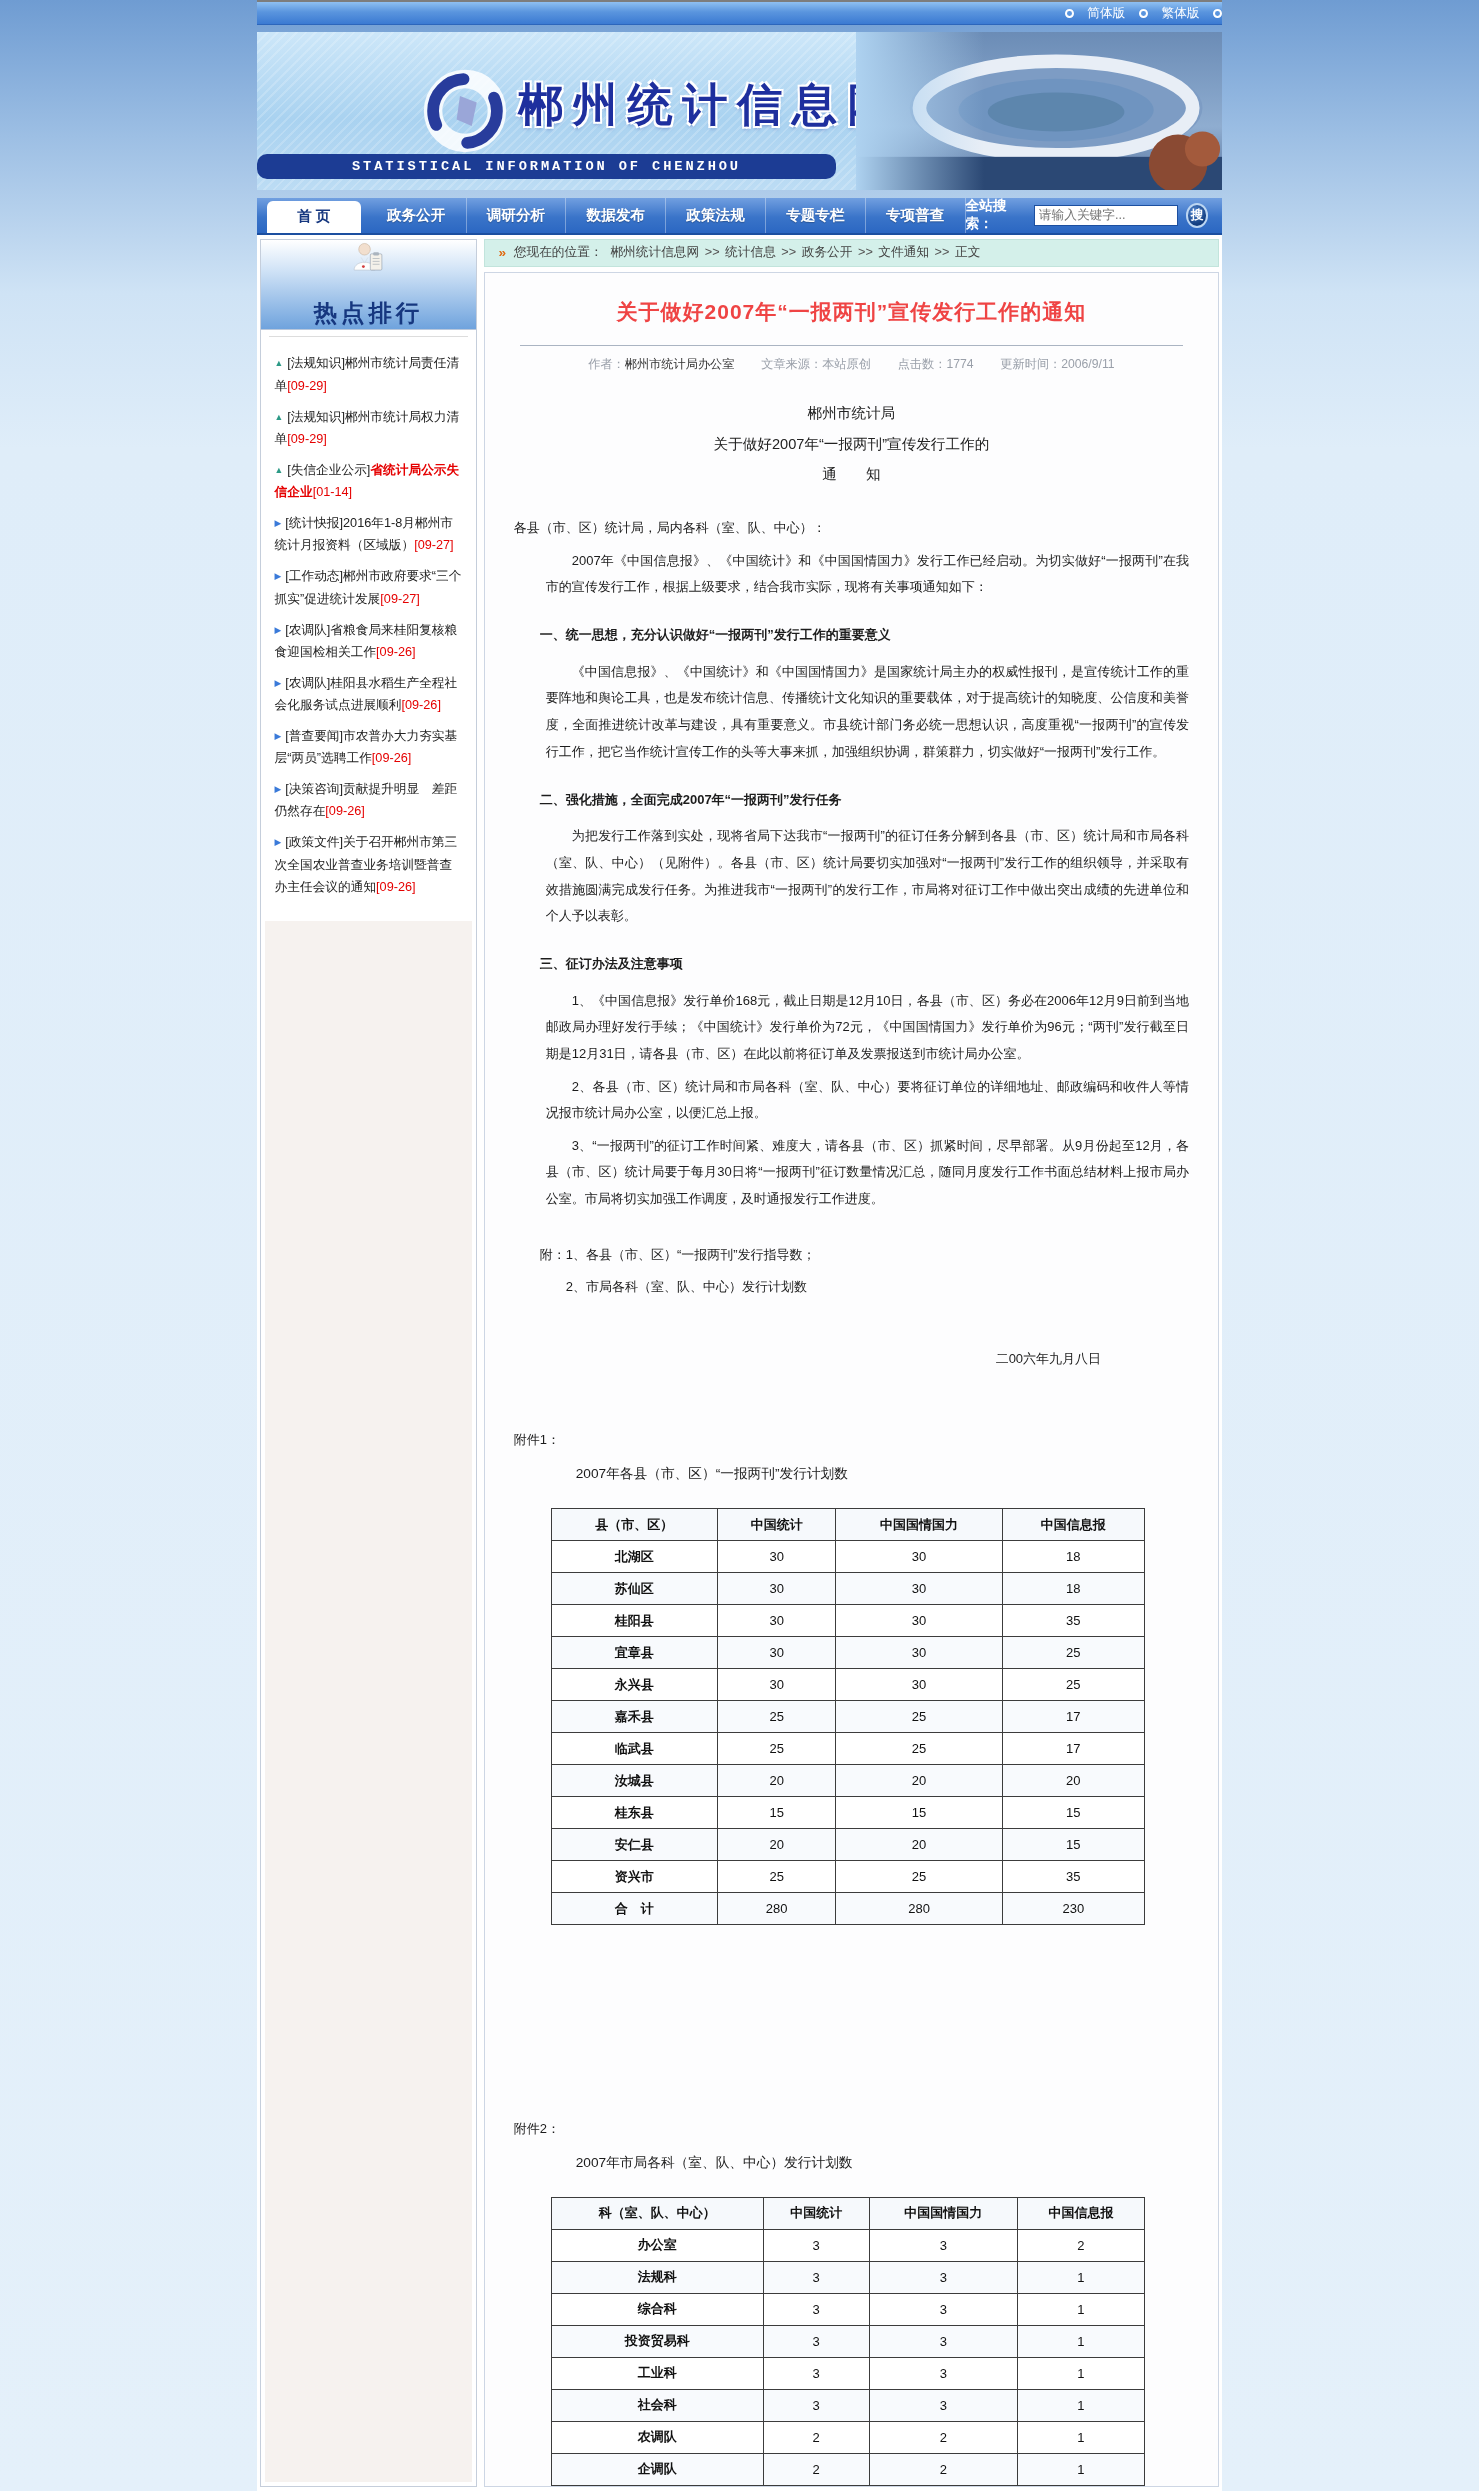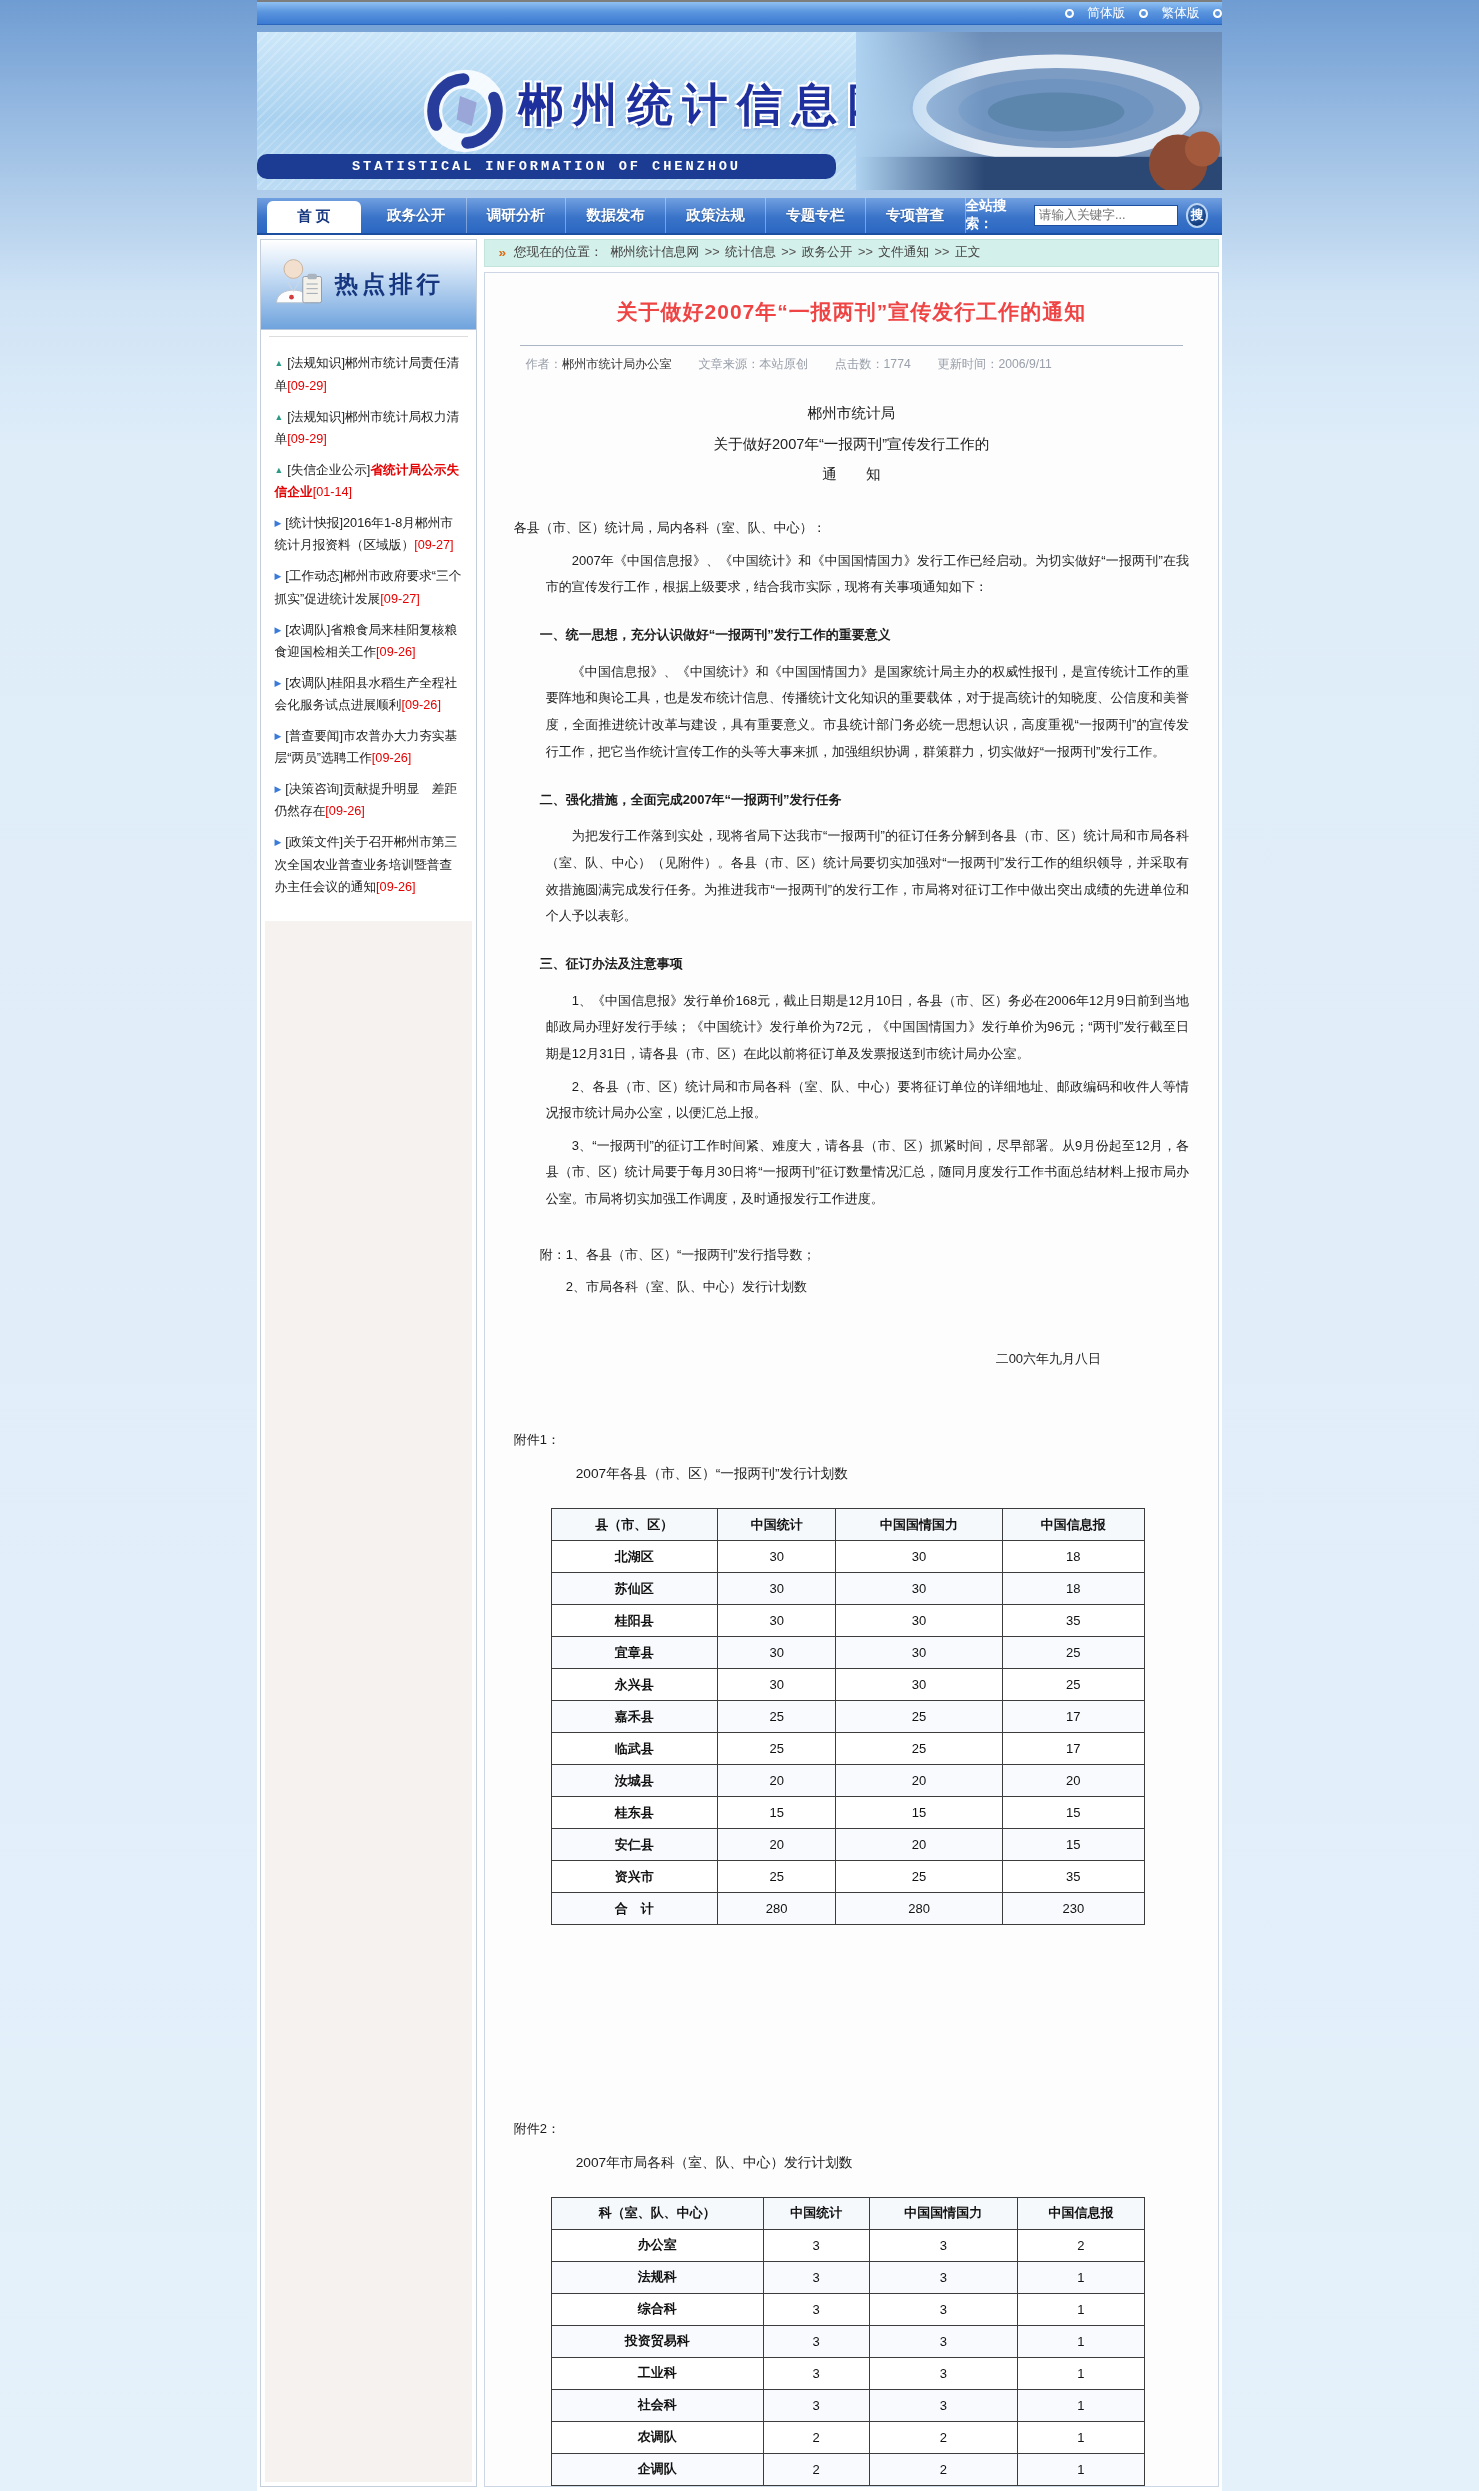--- a/index.html
+++ b/index.html
@@ -69,23 +69,24 @@
     width:25px; height:25px; border-radius:50%; border:2px solid #bcd6f2;
     background:radial-gradient(circle at 35% 30%, #4f84cf, #123d7f 70%);
     color:#fff; font-size:12.7px; font-weight:bold; cursor:pointer; line-height:1;
   }
 
   
   .main-row { display:flex; gap:6.8px; background:#fff; padding:3.9px 2.9px 7.8px 2.9px; }
   
   .sidebar { width:217px; border:1px solid #c5cedb; background:#fff; display:flex; flex-direction:column; min-height:883px; }
   .sb-head {
-    height:90px; display:flex; align-items:center; gap:6px; padding:0 7.8px;
+    height:90px; display:flex; align-items:center; gap:20px; padding:0 7.8px;
     background:linear-gradient(180deg,#ffffff 0%,#cfe2f6 35%,#6fa3dd 100%);
     border-bottom:1px solid #b9c8dc;
+    flex-direction:column;
   }
   .sb-title { font-size:23.4px; font-weight:bold; color:#16377f; letter-spacing:3.9px; }
   .sb-list { list-style:none; padding:15.6px 5.9px 9.8px 5.9px; border-top:1px solid #ddd; margin:5.9px 7.8px 0 7.8px; }
   .sb-item { font-size:12.7px; line-height:1.75; color:#222; margin-bottom:8.8px; }
   .blt { font-size:8.8px; margin-right:3.9px; position:relative; top:-1px; }
   .blt.up { color:#2c9a86; }
   .blt.right { color:#3a7ad9; }
   .sb-item a { color:#222; text-decoration:none; }
   .sb-item a.red { color:#e50000; font-weight:bold; }
   .sb-item .date { color:#e50000; }
@@ -97,21 +98,21 @@
     height:28px; background:#d4f0ea; display:flex; align-items:center; gap:7.8px;
     font-size:12.7px; color:#444; padding-left:13.7px; border:1px solid #c2e4dc;
   }
   .crumb-arrow { color:#e06a10; font-weight:bold; font-size:13.7px; }
   .crumb a { color:#444; text-decoration:none; }
   .crumb .sep { color:#555; margin:0 2px; }
 
   .content-box { border:1px solid #cdd6e4; background:#fdfdfe; margin-top:4.9px; padding:25px 29px 0 29px; }
   .art-title { text-align:center; color:#ef4444; font-size:21px; font-weight:bold; letter-spacing:1px; }
   .art-hr { border:none; border-top:1px solid #aab4c2; margin:19.5px 5.9px 9.8px 5.9px; }
-  .art-meta { font-size:12.2px; color:#9aa0aa; margin-bottom:25px; }
+  .art-meta { text-align:center; font-size:12.2px; color:#9aa0aa; margin-bottom:25px; }
   .art-meta b { color:#333; font-weight:normal; }
   .art-meta span { margin:0 11.7px; }
   .doc-head { text-align:center; font-size:14.6px; color:#222; line-height:2.1; }
 
   .art-body { margin-top:25px; font-size:13px; color:#1c1c1c; line-height:2.05; text-align:justify; }
   .para { margin-bottom:5.9px; }
   .para.ind { text-indent:2em;margin-left:32px; }
   .para.head { text-indent:2em; font-weight:bold; margin-top:21.5px; margin-bottom:9.8px; }
   .para.att { text-indent:2em; margin-top:29px; }
   .para.att2 { text-indent:4em; }

